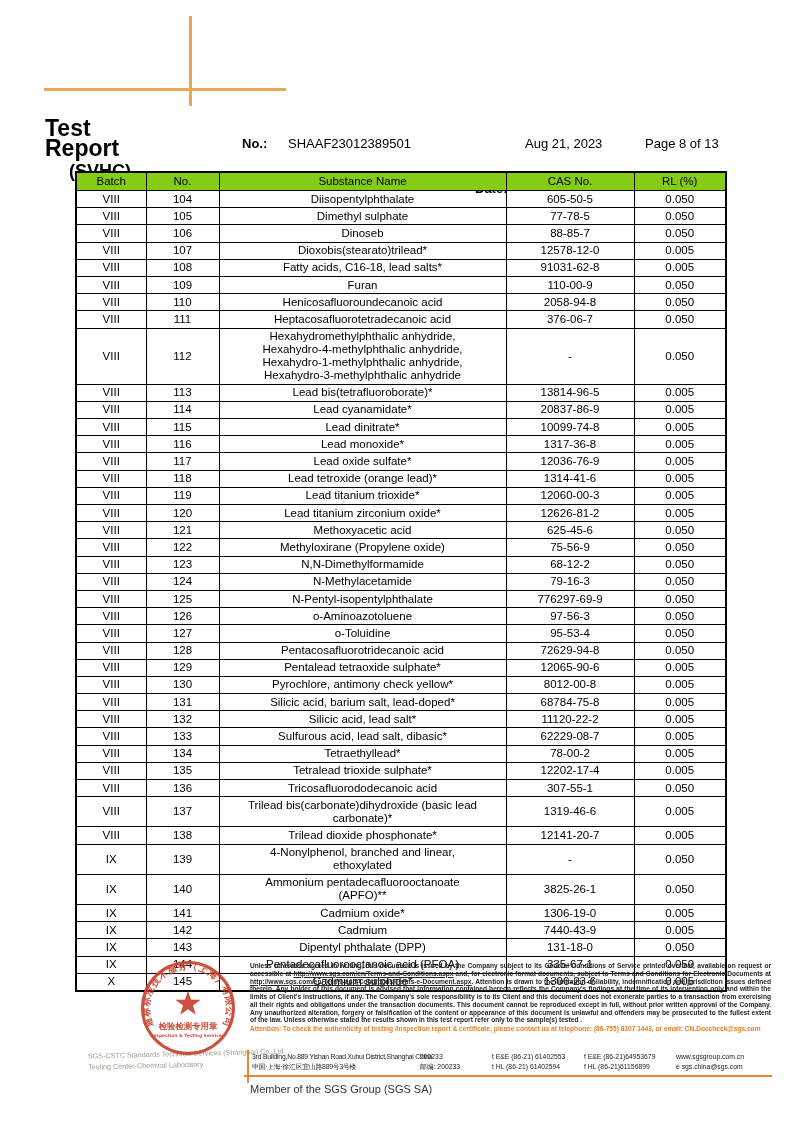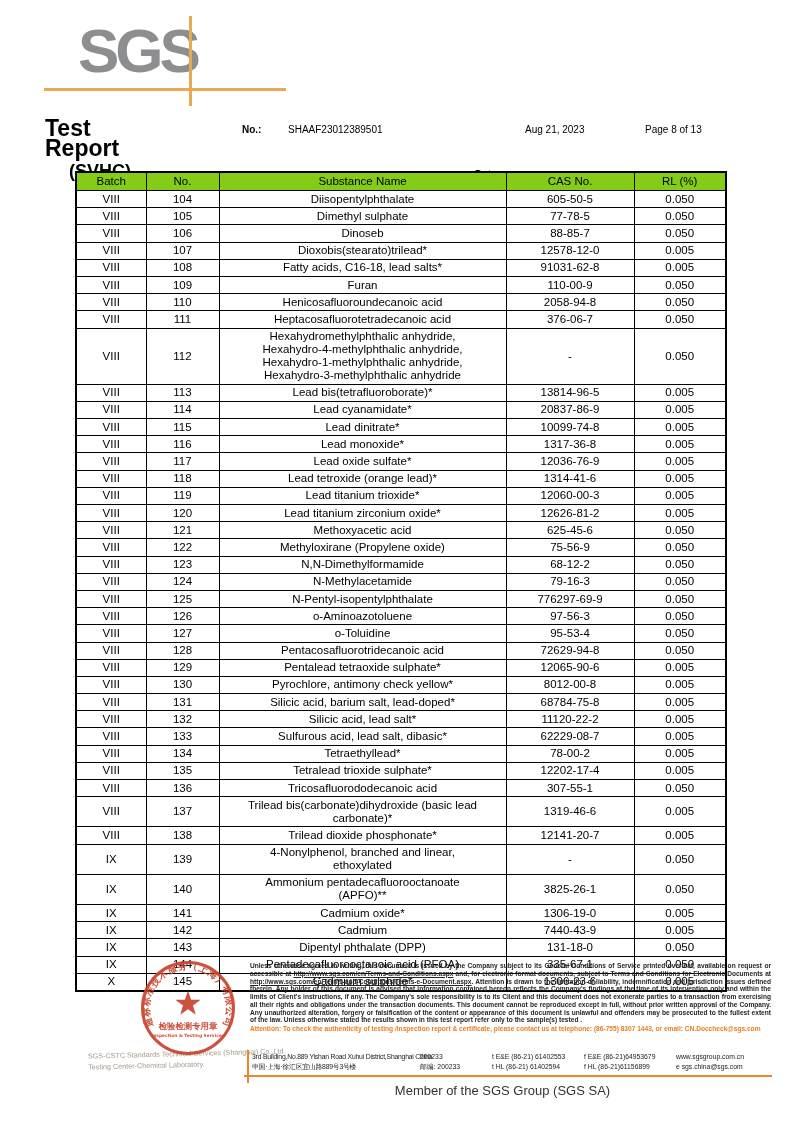--- a/index.html
+++ b/index.html
@@ -13,21 +13,21 @@
     position:absolute;left:3px;top:2px;
     font-size:62px;font-weight:bold;letter-spacing:-4px;color:#8d8e90;
     font-family:"Liberation Sans",sans-serif;line-height:62px;
   }
   .logo-hline{position:absolute;left:-31px;top:70px;width:242px;height:3px;background:#e9a852;}
   .logo-vline{position:absolute;left:114px;top:-2px;width:3px;height:90px;background:#e9a852;}
   
   .report-title{position:absolute;left:45px;top:118px;width:120px;text-align:left;}
   .report-title .l1{font-size:23px;font-weight:bold;line-height:20px;}
   .report-title .l2{font-size:18px;font-weight:bold;line-height:20px;text-align:center;width:110px;margin-top:3px;}
-  .hmeta{position:absolute;top:122px;font-size:10px;line-height:15px;padding-left:20px;}
+  .hmeta{position:absolute;top:136px;font-size:13px;line-height:15px;padding-left:20px;}
   .hmeta.bold{font-weight:bold;}
   #no-label{left:222px;} #no-value{left:268px;}
   #date-label{left:455px;margin-top:45px;} #date-value{left:505px;}
   #page-label{left:625px;}
   
   table.svhc{
     position:absolute;left:75px;top:171px;width:650px;
     border-collapse:collapse;border:2px solid #000;
     font-size:11.5px;table-layout:fixed;
   }
@@ -54,34 +54,33 @@
   .addr-block{position:absolute;left:252px;top:1052px;width:520px;font-size:6.8px;color:#1a1a1a;}
   .addr-row{display:flex;line-height:10px;white-space:nowrap;}
   .addr-row .c-addr{width:168px;letter-spacing:-0.2px;}
   .addr-row .c-postal{width:72px;}
   .addr-row .c-tel{width:92px;}
   .addr-row .c-fax{width:92px;}
   .addr-row .c-web{flex:1;}
   .addr-vline{position:absolute;left:247px;top:1050px;width:2px;height:33px;background:#e9882f;}
   .addr-hline{position:absolute;left:244px;top:1075px;width:528px;height:2px;background:#e9882f;}
   .member-line{
-    position:absolute;left:250px;top:1083px;width:505px;text-align:center;
-    font-size:13px;color:#333;
+    position:absolute;left:250px;top:1083px;width:505px;text-align:left;
+    font-size:11px;color:#333;
   }
   .cstc-lines{
     position:absolute;left:88px;top:1048px;width:200px;
     font-size:7.2px;line-height:11px;color:#a39a8d;transform:rotate(-1.5deg);
   }
   .stamp{position:absolute;left:140px;top:960px;width:96px;height:96px;opacity:0.92;z-index:2;}
 </style>
 </head>
 <body>
 
 <div class="logo-wrap">
-  <div class="logo-text">SGS</div>
   <div class="logo-hline"></div>
   <div class="logo-vline"></div>
 </div>
 
 <div class="report-title">
   <div class="l1">Test Report</div>
   <div class="l2">(SVHC)</div>
 </div>
 <span class="hmeta bold" id="no-label">No.:</span>
 <span class="hmeta" id="no-value">SHAAF23012389501</span>

